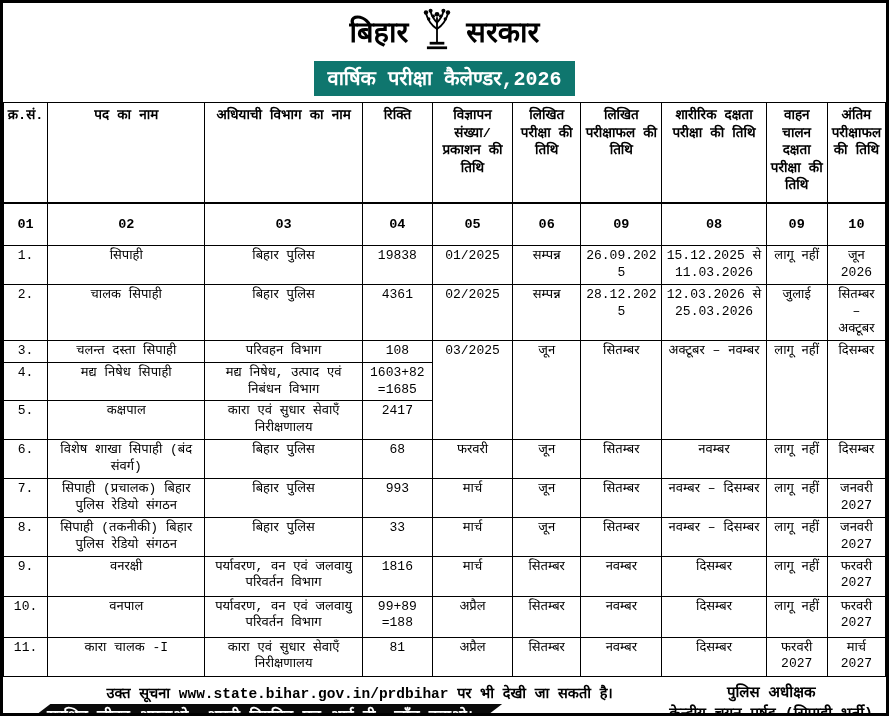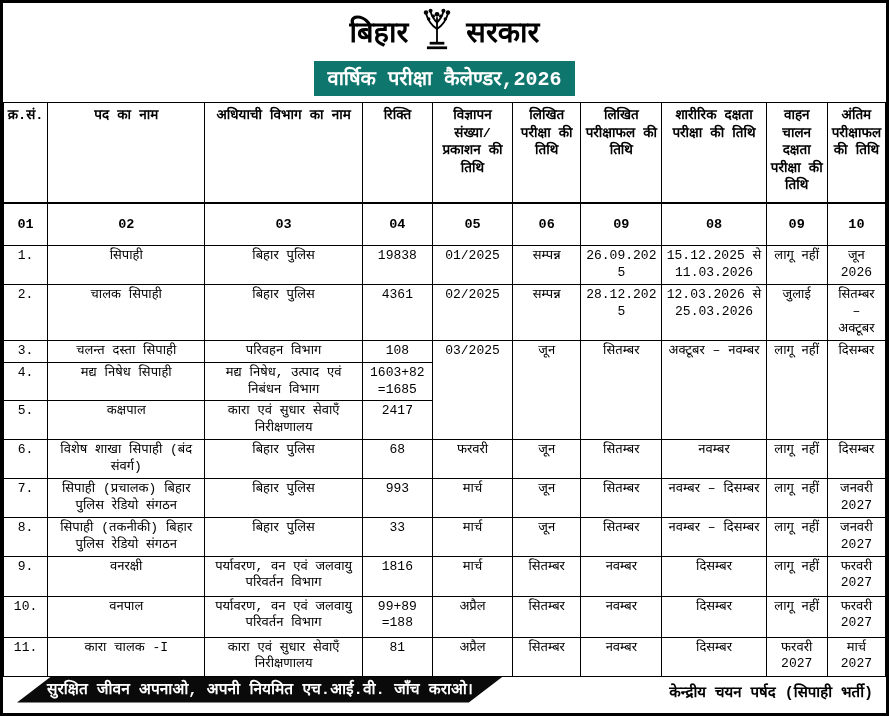--- a/index.html
+++ b/index.html
@@ -261,23 +261,27 @@
         <td>नवम्बर</td>
         <td>दिसम्बर</td>
         <td>फरवरी 2027</td>
         <td>मार्च 2027</td>
       </tr>
     </tbody>
   </table>
 
   <div class="footer">
     <div class="footer-left">
+      <div class="note">
+        <span>उक्त सूचना </span><span>www.state.bihar.gov.in/prdbihar</span><span> पर भी देखी जा सकती है।</span>
+      </div>
       <div class="bottomline">
 
         <div class="banner">सुरक्षित जीवन अपनाओ, अपनी नियमित एच.आई.वी. जाँच कराओ।</div>
       </div>
     </div>
     <div class="footer-right">
+      <div>पुलिस अधीक्षक</div>
       <div>केन्द्रीय चयन पर्षद (सिपाही भर्ती)</div>
     </div>
   </div>
 
 </div>
 
 </body></html>

